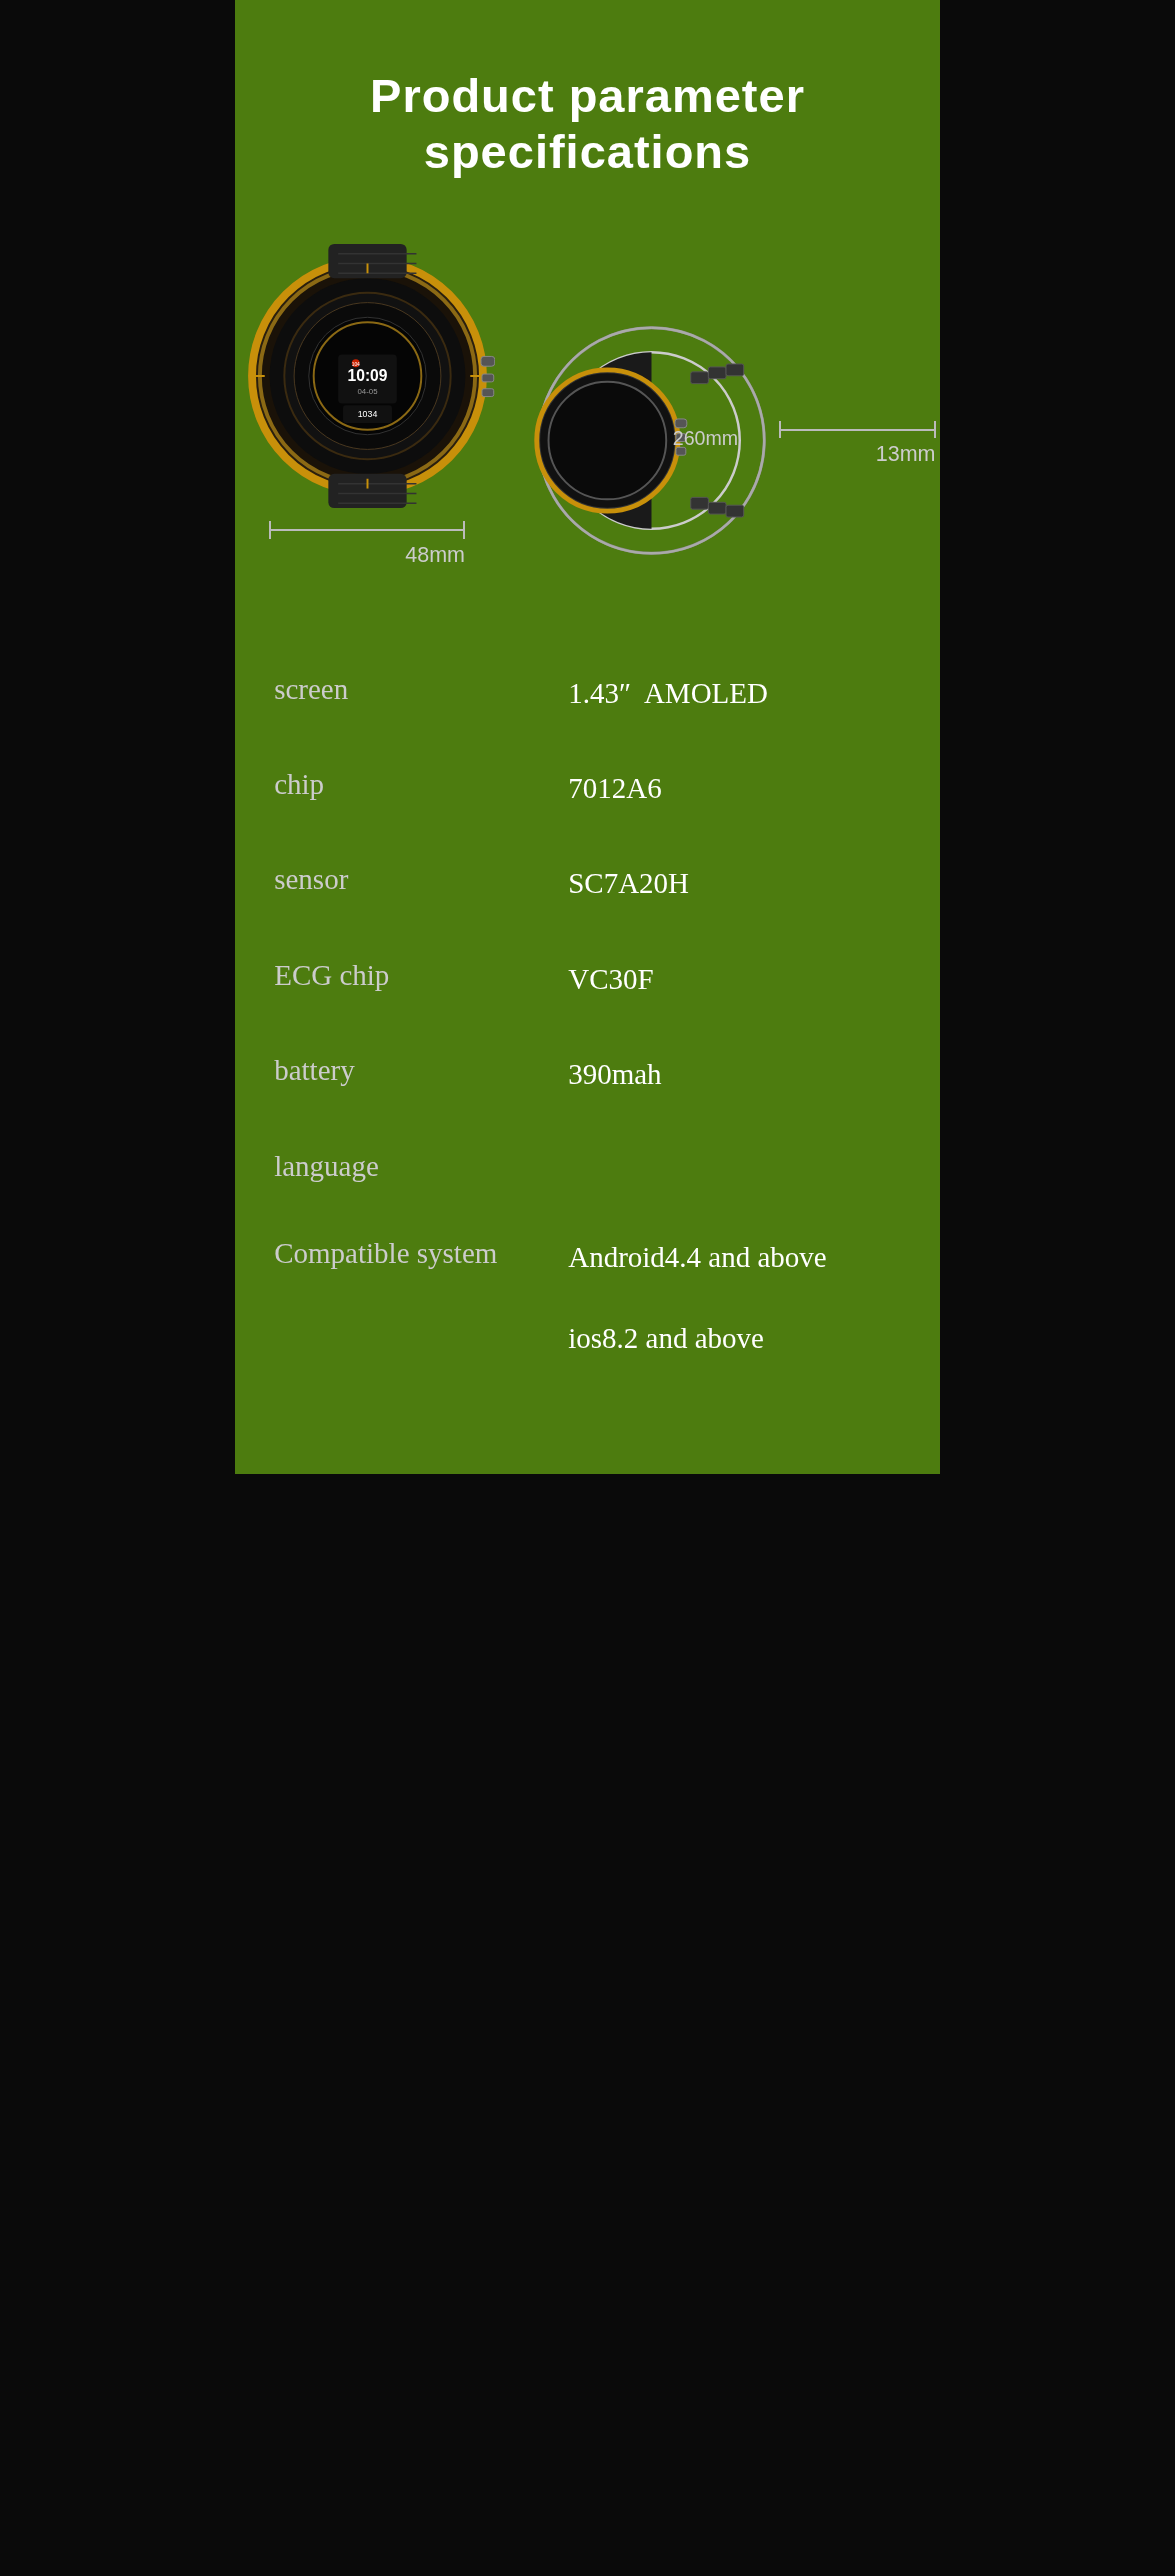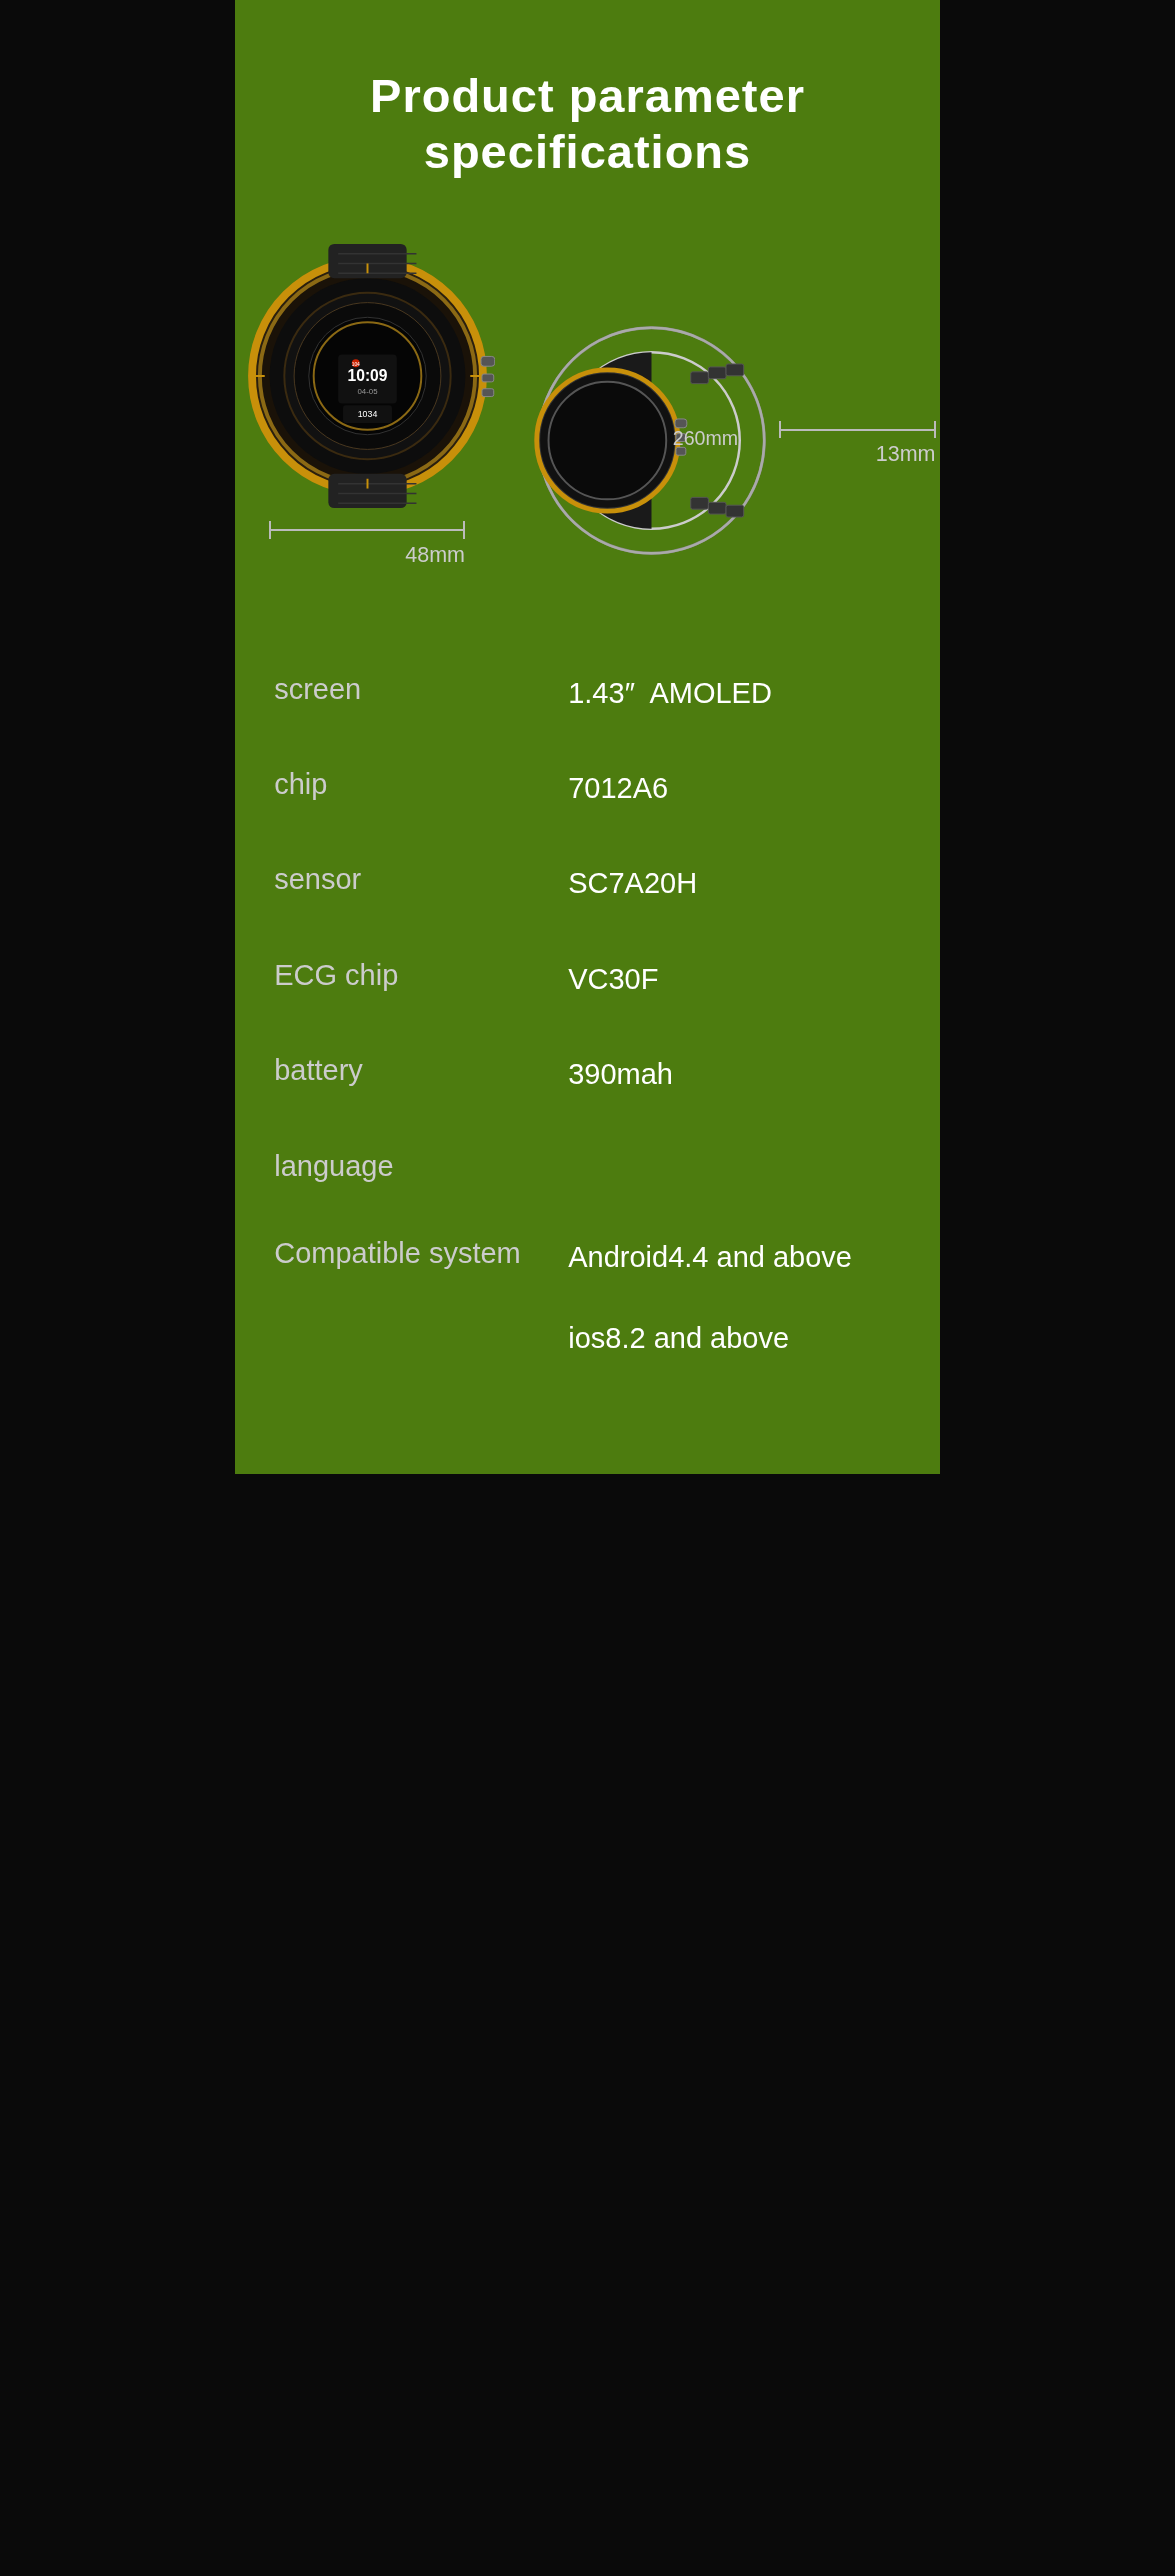--- a/index.html
+++ b/index.html
@@ -86,20 +86,21 @@
       color: #cccccc;
       font-size: 21.5px;
       text-align: center;
       margin-top: 3.9px;
     }
 
     
     .specs-section {
       padding: 29px 29px 29px 19.6px;
       margin-top: 29px;
+      font-family: Liberation Serif, serif;
     }
 
     .spec-row {
       display: flex;
       align-items: flex-start;
       padding: 27.4px 0;
       border-bottom: none;
     }
 
     .spec-label {

